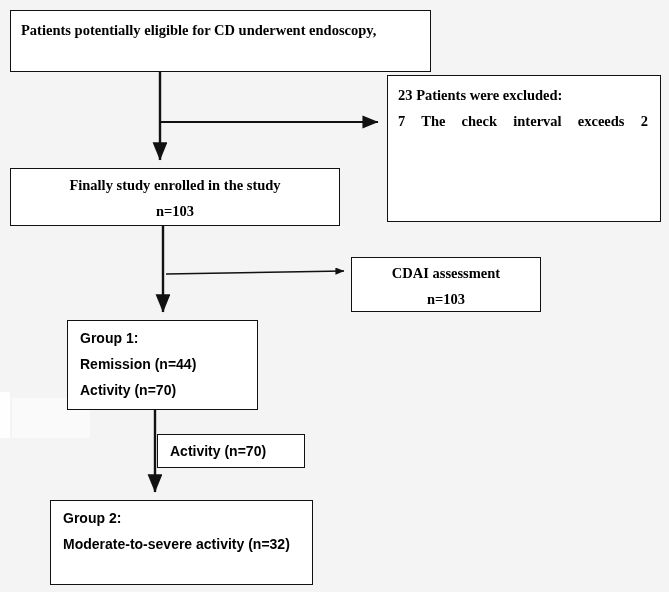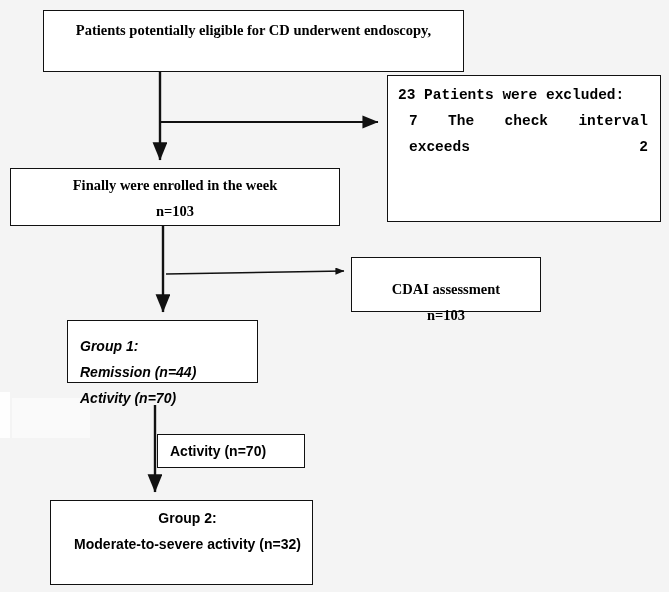--- a/index.html
+++ b/index.html
@@ -45,61 +45,57 @@
     font-family: "Liberation Sans", sans-serif;
     font-weight: 700;
     font-size: 14px;
     line-height: 26px;
   }
 
   
   #box-eligible {
     left: 10px; top: 10px; width: 421px; height: 62px;
     padding: 6px 10px 0 10px;
-    text-align: center;
-    margin-left: 33px;
+    text-align: left;
   }
   #box-excluded {
     left: 387px; top: 75px; width: 274px; height: 147px;
     padding: 6px 12px 0 10px;
     text-align: justify;
     text-align-last: left;
-    font-family: Liberation Mono, monospace;
   }
   #box-excluded .just {
     text-align: justify;
     text-align-last: justify;
-    margin-left: 11px;
   }
   #box-enrolled {
     left: 10px; top: 168px; width: 330px; height: 58px;
     padding: 3px 0 0 0;
     text-align: center;
   }
   #box-cdai {
     left: 351px; top: 257px; width: 190px; height: 55px;
-    padding: 18px 0 0 0;
+    padding: 2px 0 0 0;
     text-align: center;
   }
   #box-group1 {
-    left: 67px; top: 320px; width: 191px; height: 63px;
-    padding: 12px 0 0 12px;
-    text-align: left;
-    font-style: italic;
+    left: 67px; top: 320px; width: 191px; height: 90px;
+    padding: 4px 0 0 12px;
+    text-align: left;
   }
   #box-activity-label {
     left: 157px; top: 434px; width: 148px; height: 34px;
     padding: 0 0 0 12px;
     line-height: 32px;
     text-align: left;
   }
   #box-group2 {
     left: 50px; top: 500px; width: 263px; height: 85px;
     padding: 4px 0 0 12px;
-    text-align: center;
+    text-align: left;
   }
 
   
   #wires {
     position: absolute;
     left: 0; top: 0;
     width: 669px; height: 592px;
     pointer-events: none;
   }
 
@@ -171,21 +167,21 @@
   <div class="node serif" id="box-eligible">
     <span class="line">Patients potentially eligible for CD underwent endoscopy,</span>
   </div>
 
   <div class="node serif" id="box-excluded">
     <span class="line">23 Patients were excluded:</span>
     <div class="just">7 The check interval exceeds 2</div>
   </div>
 
   <div class="node serif" id="box-enrolled">
-    <span class="line">Finally were enrolled in the week</span>
+    <span class="line">Finally study enrolled in the study</span>
     <span class="line">n=103</span>
   </div>
 
   <div class="node serif" id="box-cdai">
     <span class="line">CDAI assessment</span>
     <span class="line">n=103</span>
   </div>
 
   <div class="node sans" id="box-group1">
     <span class="line">Group 1:</span>

